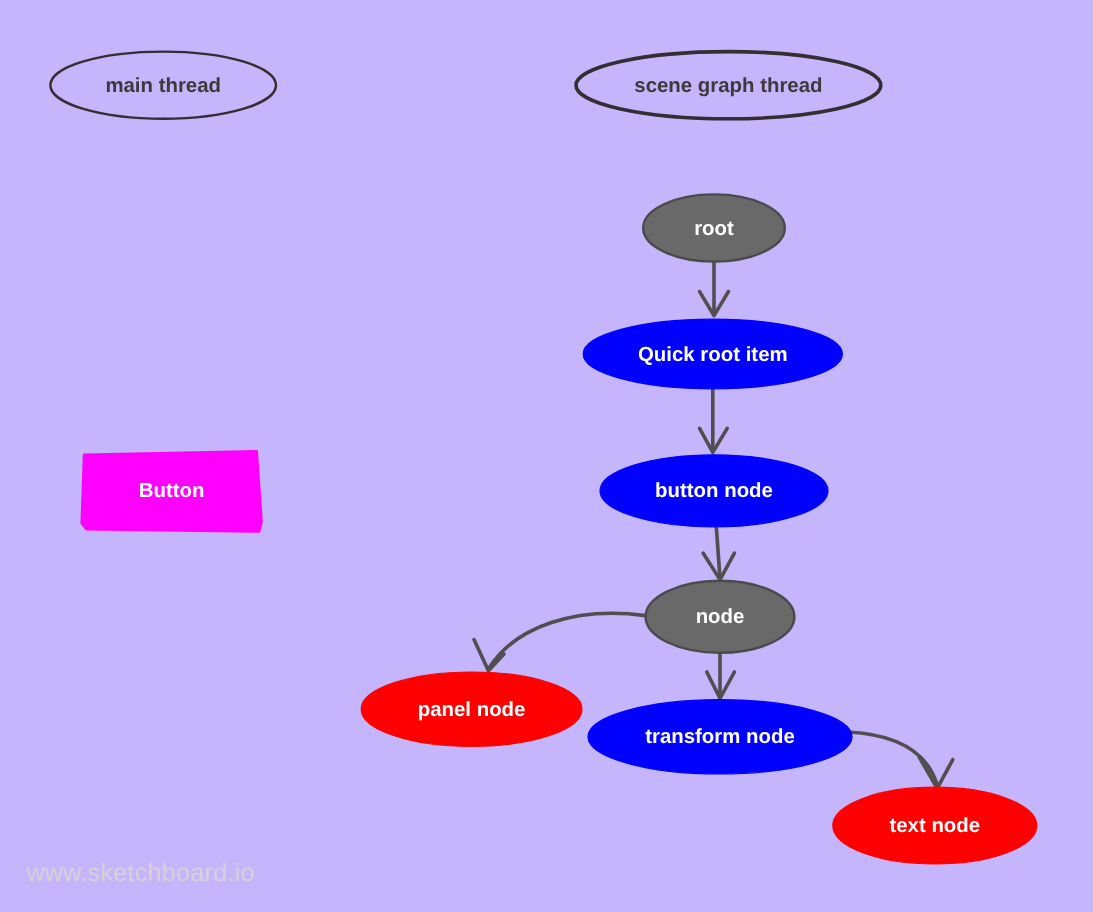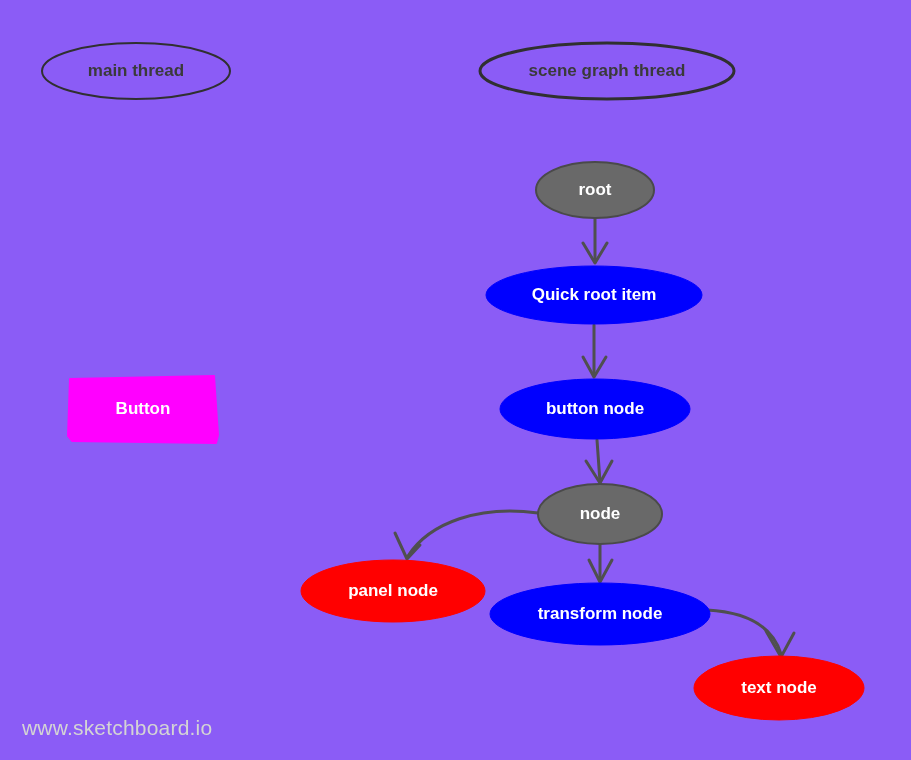--- a/index.html
+++ b/index.html
@@ -11,21 +11,21 @@
   body {
     width: 911px;
     height: 760px;
     overflow: hidden;
     font-family: "Liberation Sans", sans-serif;
   }
   #canvas {
     position: relative;
     width: 911px;
     height: 760px;
-    background: #8b5cf6;
+    background: #c4b5fd;
   }
   #diagram-svg {
     position: absolute;
     left: 0;
     top: 0;
     width: 911px;
     height: 760px;
   }
   .node-label {
     font-family: "Liberation Sans", sans-serif;

